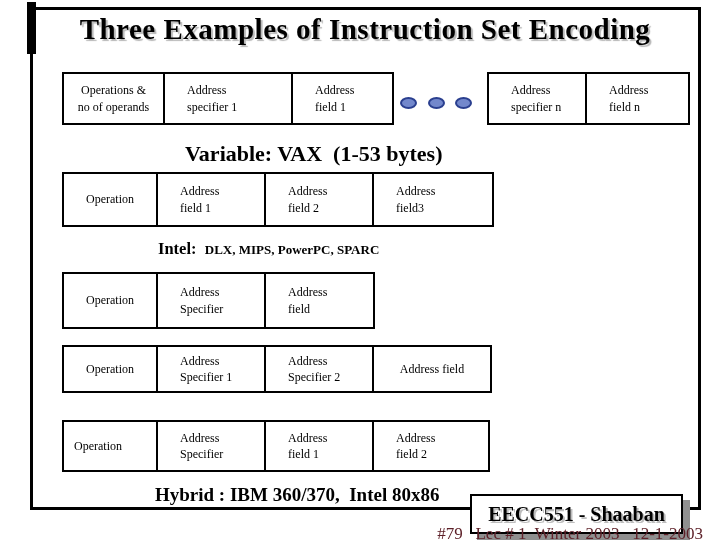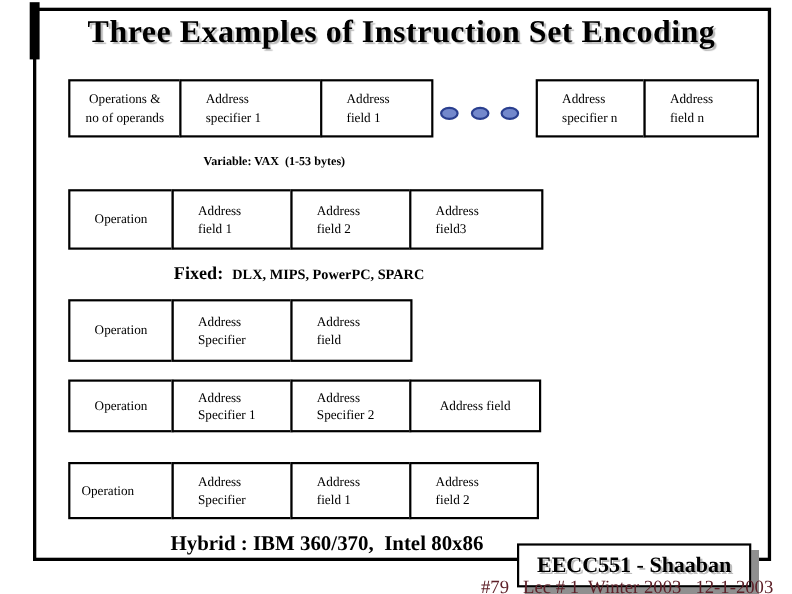--- a/index.html
+++ b/index.html
@@ -34,21 +34,21 @@
   .row1b .b0{width:100px;} .row1b .b1{width:105px;}
   .row2 .b0{width:96px;} .row2 .b1{width:110px;} .row2 .b2{width:110px;} .row2 .b3{width:122px;}
   .row3 .b0{width:96px;} .row3 .b1{width:110px;} .row3 .b2{width:111px;}
   .row4 .b0{width:96px;} .row4 .b1{width:110px;} .row4 .b2{width:110px;} .row4 .b3{width:120px;}
   .row5 .b0{width:96px;} .row5 .b1{width:110px;} .row5 .b2{width:110px;} .row5 .b3{width:118px;}
   
   .dots{position:absolute;left:400px;top:97px;width:72px;display:flex;justify-content:space-between;}
   .dot{width:13px;height:8px;border-radius:50%;}
   
   .caption{position:absolute;font-weight:bold;white-space:pre-wrap;}
-  .cap-variable{left:185px;top:141px;font-size:11px;}
+  .cap-variable{left:185px;top:141px;font-size:22px;}
   .cap-fixed{left:158px;top:239px;font-size:16.5px;}
   .cap-fixed .systems{font-size:13px;}
   .cap-hybrid{left:155px;top:484px;font-size:19px;}
   
   .footer-box{position:absolute;left:470px;top:494px;width:213px;height:40px;
       background:#fff;border:2px solid #000;box-sizing:border-box;
       box-shadow:7px 6px 0 0 #8f8f8f;display:flex;align-items:center;justify-content:center;
       font-size:20px;font-weight:bold;text-shadow:2px 2px 0 #bdbdbd;z-index:5;white-space:nowrap;}
   .footer-line{position:absolute;right:17px;top:524px;font-size:17px;font-weight:normal;
       white-space:pre-wrap;z-index:6;}
@@ -88,21 +88,21 @@
   <div class="row row2">
     <div class="box b0 center">Operation</div>
     <div class="box b1">Address
 field 1</div>
     <div class="box b2">Address
 field 2</div>
     <div class="box b3">Address
 field3</div>
   </div>
 
-  <div class="caption cap-fixed"><span>Fixed:  </span><span class="systems">DLX, MIPS, PowerPC, SPARC</span></div>
+  <div class="caption cap-fixed"><span>Intel:  </span><span class="systems">DLX, MIPS, PowerPC, SPARC</span></div>
 
   <div class="row row3">
     <div class="box b0 center">Operation</div>
     <div class="box b1">Address
 Specifier</div>
     <div class="box b2">Address
 field</div>
   </div>
 
   <div class="row row4">

